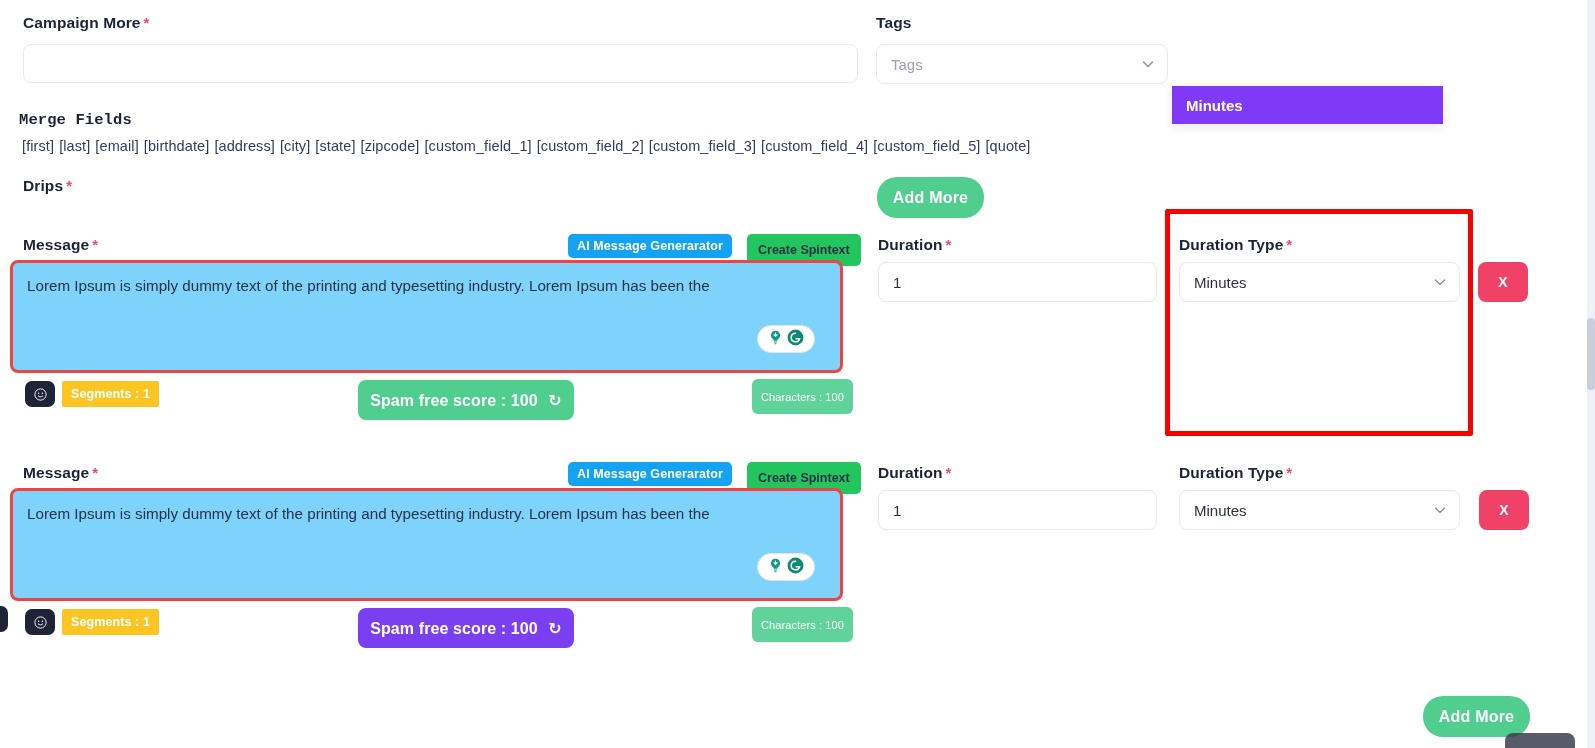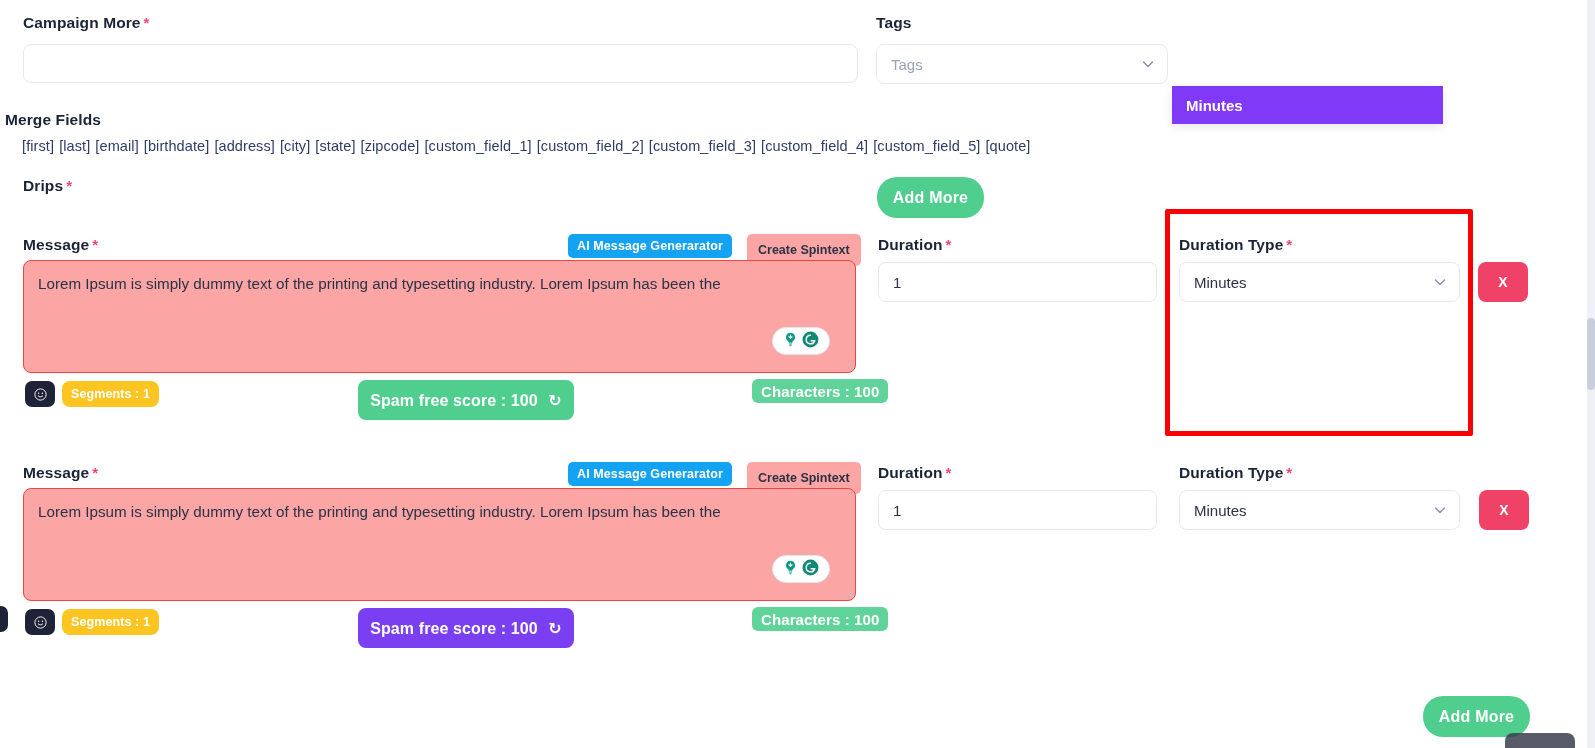--- a/index.html
+++ b/index.html
@@ -67,21 +67,21 @@
   
   #campaign-name-label { position: absolute; left: 23px; top: 14px; }
   #campaign-name-input-wrap { position: absolute; left: 23px; top: 44px; width: 835px; }
   #campaign-name-input-wrap .text-input { height: 39px; }
 
   
   #tags-label { position: absolute; left: 876px; top: 14px; }
   #tags-select-wrap { position: absolute; left: 876px; top: 44px; width: 292px; }
 
   
-  #merge-fields-title { position: absolute; left: 5px; top: 111px; }
+  #merge-fields-title { position: absolute; left: 19px; top: 111px; font-family: Liberation Mono, monospace; }
   #merge-fields-list {
     position: absolute; left: 22px; top: 138px;
     font-size: 14.5px;
     color: #2e3c66;
     white-space: nowrap;
     letter-spacing: 0.1px;
   }
   #merge-fields-list .mf { margin-right: 5px; }
 
   
@@ -123,36 +123,36 @@
     font-size: 12.5px; font-weight: 700;
     font-family: inherit;
     padding: 0 9px;
     cursor: pointer;
     letter-spacing: 0.1px;
     white-space: nowrap;
   }
   .btn-spintext {
     position: absolute; left: 747px; top: -2px;
     height: 32px;
-    background: #fca5a5;
+    background: #22c55e;
     color: #2b3245;
     border: none; border-radius: 5px;
     font-size: 12.5px; font-weight: 600;
     font-family: inherit;
     padding: 0 11px;
     cursor: pointer;
     white-space: nowrap;
   }
 
   .msg-box {
-    position: absolute; left: 23px; top: 24px;
+    position: absolute; left: 10px; top: 24px;
     width: 833px; height: 113px;
-    border: 1px solid #ef4444;
+    border: 3px solid #ef4444;
     border-radius: 8px;
-    background: #fca5a5;
+    background: #7dd3fc;
   }
   .msg-text {
     position: absolute; left: 14px; top: 13px; right: 14px;
     font-size: 15.2px;
     color: #2b3245;
     line-height: 1.35;
   }
   .resize-grip {
     position: absolute; right: 2px; bottom: 1px;
     width: 10px; height: 10px;
@@ -178,34 +178,34 @@
     border-radius: 7px;
     border: none;
     display: flex; align-items: center; justify-content: center;
     cursor: pointer;
   }
   .badge-segments {
     position: absolute; left: 62px; top: 145px;
     height: 26px;
     background: #fcc521;
     color: #ffffff;
-    border-radius: 8px;
+    border-radius: 2px;
     font-size: 12.5px; font-weight: 700;
     display: flex; align-items: center;
     padding: 0 9px;
     white-space: nowrap;
     letter-spacing: 0.1px;
   }
   .badge-characters {
     position: absolute; left: 752px; top: 143px;
-    height: 24px;
+    height: 35px;
     background: #5fd39a;
     color: #ffffff;
     border-radius: 6px;
-    font-size: 15px; font-weight: 700;
+    font-size: 11px; font-weight: 400;
     display: flex; align-items: center;
     padding: 0 9px;
     white-space: nowrap;
     letter-spacing: 0.1px;
   }
   .btn-spam {
     position: absolute; left: 341px; top: 144px;
     width: 216px; height: 40px;
     border: none; border-radius: 8px;
     color: #ffffff;

